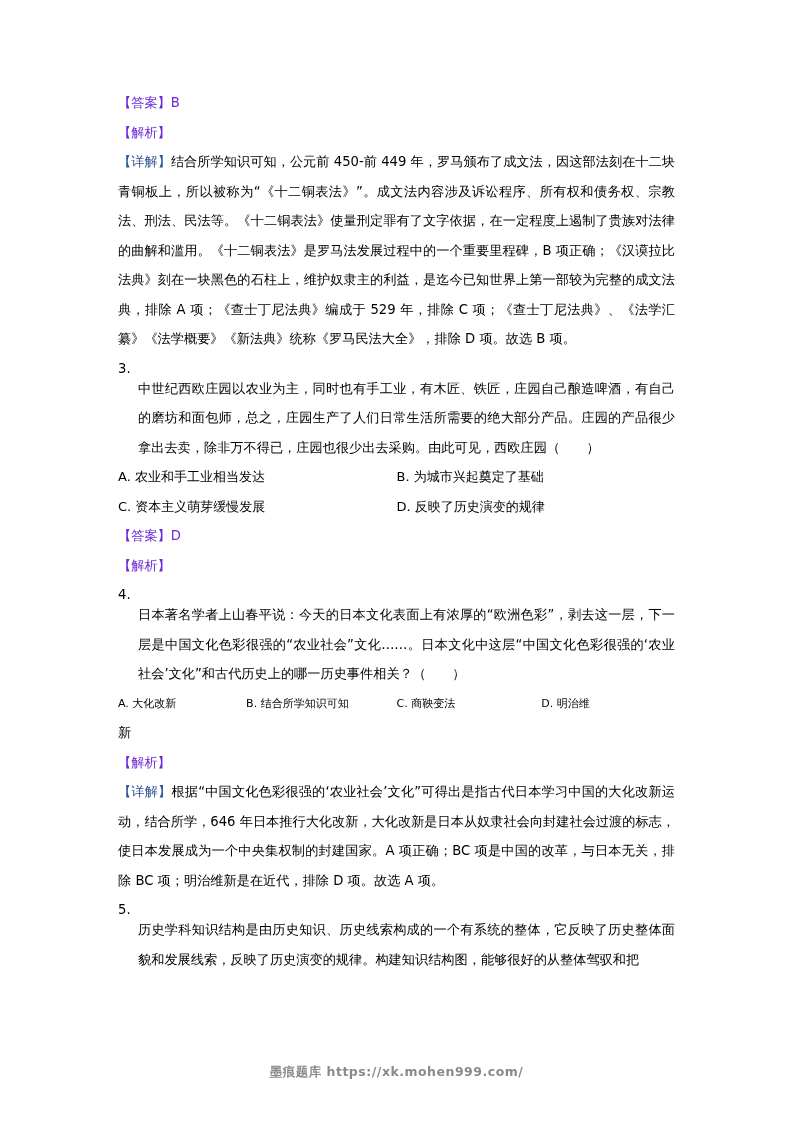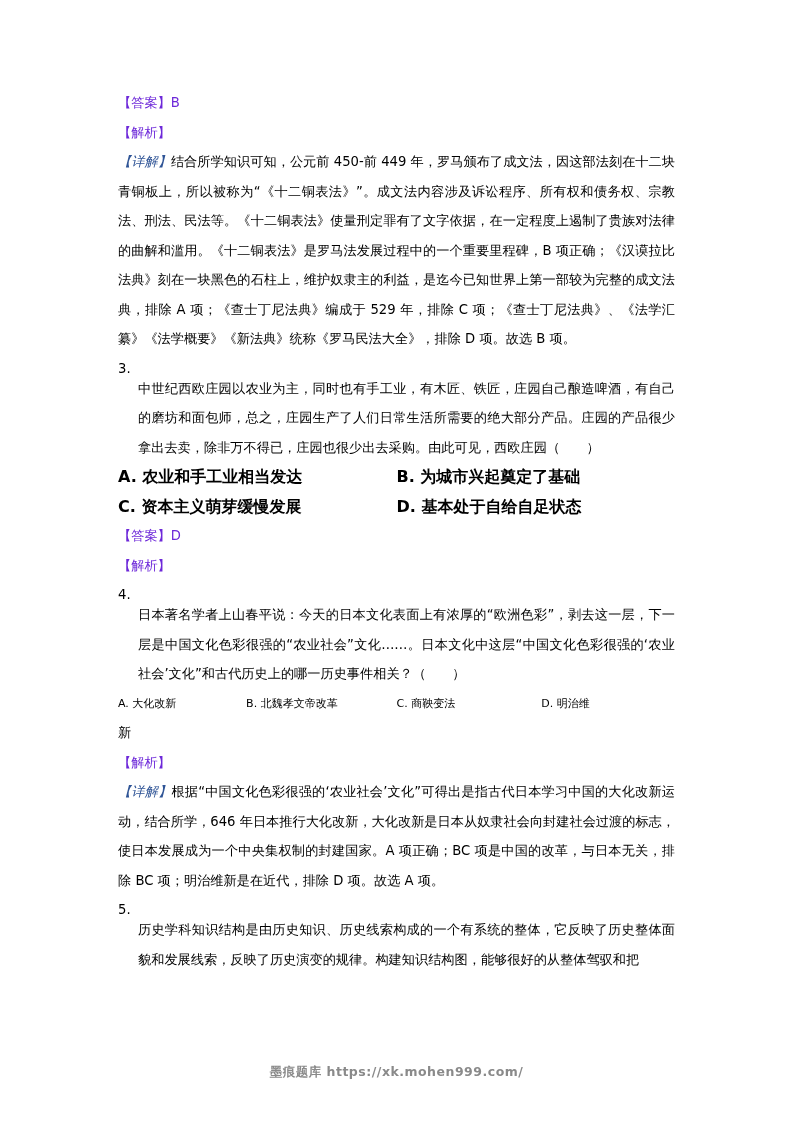--- a/index.html
+++ b/index.html
@@ -28,21 +28,20 @@
     font-size: 13.2px;
     line-height: 29.5px;
     text-align: justify;
     text-justify: inter-ideograph;
     letter-spacing: 0.2px;
     white-space: pre-wrap;
     word-break: break-all;
   }
   .blue {
     color: #2f5496;
-    font-style: italic;
   }
   .answer-line {
     font-size: 13.2px;
     line-height: 29.5px;
     color: #6d28d9;
   }
   .qnum-block {
     display: flex;
     font-size: 13.2px;
     line-height: 29.5px;
@@ -54,23 +53,22 @@
   .qbody {
     flex: 1 1 auto;
     text-align: justify;
     text-justify: inter-ideograph;
     white-space: pre-wrap;
     word-break: break-all;
     margin-top: 20px;
   }
   .opt-row {
     display: flex;
-    font-size: 16px;
+    font-size: 13px;
     line-height: 29.5px;
-    font-weight: bold;
   }
   .opt-half {
     width: 50%;
     box-sizing: border-box;
   }
   .opt-quarter-row {
     display: flex;
     font-size: 11px;
     line-height: 29.5px;
   }
@@ -112,35 +110,35 @@
     <div class="qnum">3.</div>
     <div class="qbody">中世纪西欧庄园以农业为主，同时也有手工业，有木匠、铁匠，庄园自己酿造啤酒，有自己的磨坊和面包师，总之，庄园生产了人们日常生活所需要的绝大部分产品。庄园的产品很少拿出去卖，除非万不得已，庄园也很少出去采购。由此可见，西欧庄园（　　）</div>
   </div>
 
   <div class="opt-row">
     <div class="opt-half">A.  农业和手工业相当发达</div>
     <div class="opt-half">B.  为城市兴起奠定了基础</div>
   </div>
   <div class="opt-row">
     <div class="opt-half">C.  资本主义萌芽缓慢发展</div>
-    <div class="opt-half">D.  基本处于自给自足状态</div>
+    <div class="opt-half">D.  反映了历史演变的规律</div>
   </div>
 
   <div class="answer-line">【答案】D</div>
   <div class="answer-line">【解析】</div>
 
 
   <div class="qnum-block">
     <div class="qnum">4.</div>
     <div class="qbody">日本著名学者上山春平说：今天的日本文化表面上有浓厚的“欧洲色彩”，剥去这一层，下一层是中国文化色彩很强的“农业社会”文化……。日本文化中这层“中国文化色彩很强的‘农业社会’文化”和古代历史上的哪一历史事件相关？（　　）</div>
   </div>
 
   <div class="opt-quarter-row">
     <div class="opt-q1">A.  大化改新</div>
-    <div class="opt-q2">B.  北魏孝文帝改革</div>
+    <div class="opt-q2">B.  结合所学知识可知</div>
     <div class="opt-q3">C.  商鞅变法</div>
     <div class="opt-q4">D.  明治维</div>
   </div>
   <div class="line">新</div>
 
   <div class="answer-line">【解析】</div>
 
   <div class="para"><span class="blue">【详解】</span><span>根据“中国文化色彩很强的‘农业社会’文化”可得出是指古代日本学习中国的大化改新运动，结合所学，646 年日本推行大化改新，大化改新是日本从奴隶社会向封建社会过渡的标志，使日本发展成为一个中央集权制的封建国家。A 项正确；BC 项是中国的改革，与日本无关，排除 BC 项；明治维新是在近代，排除 D 项。故选 A 项。</span></div>
 
   <div class="qnum-block">

